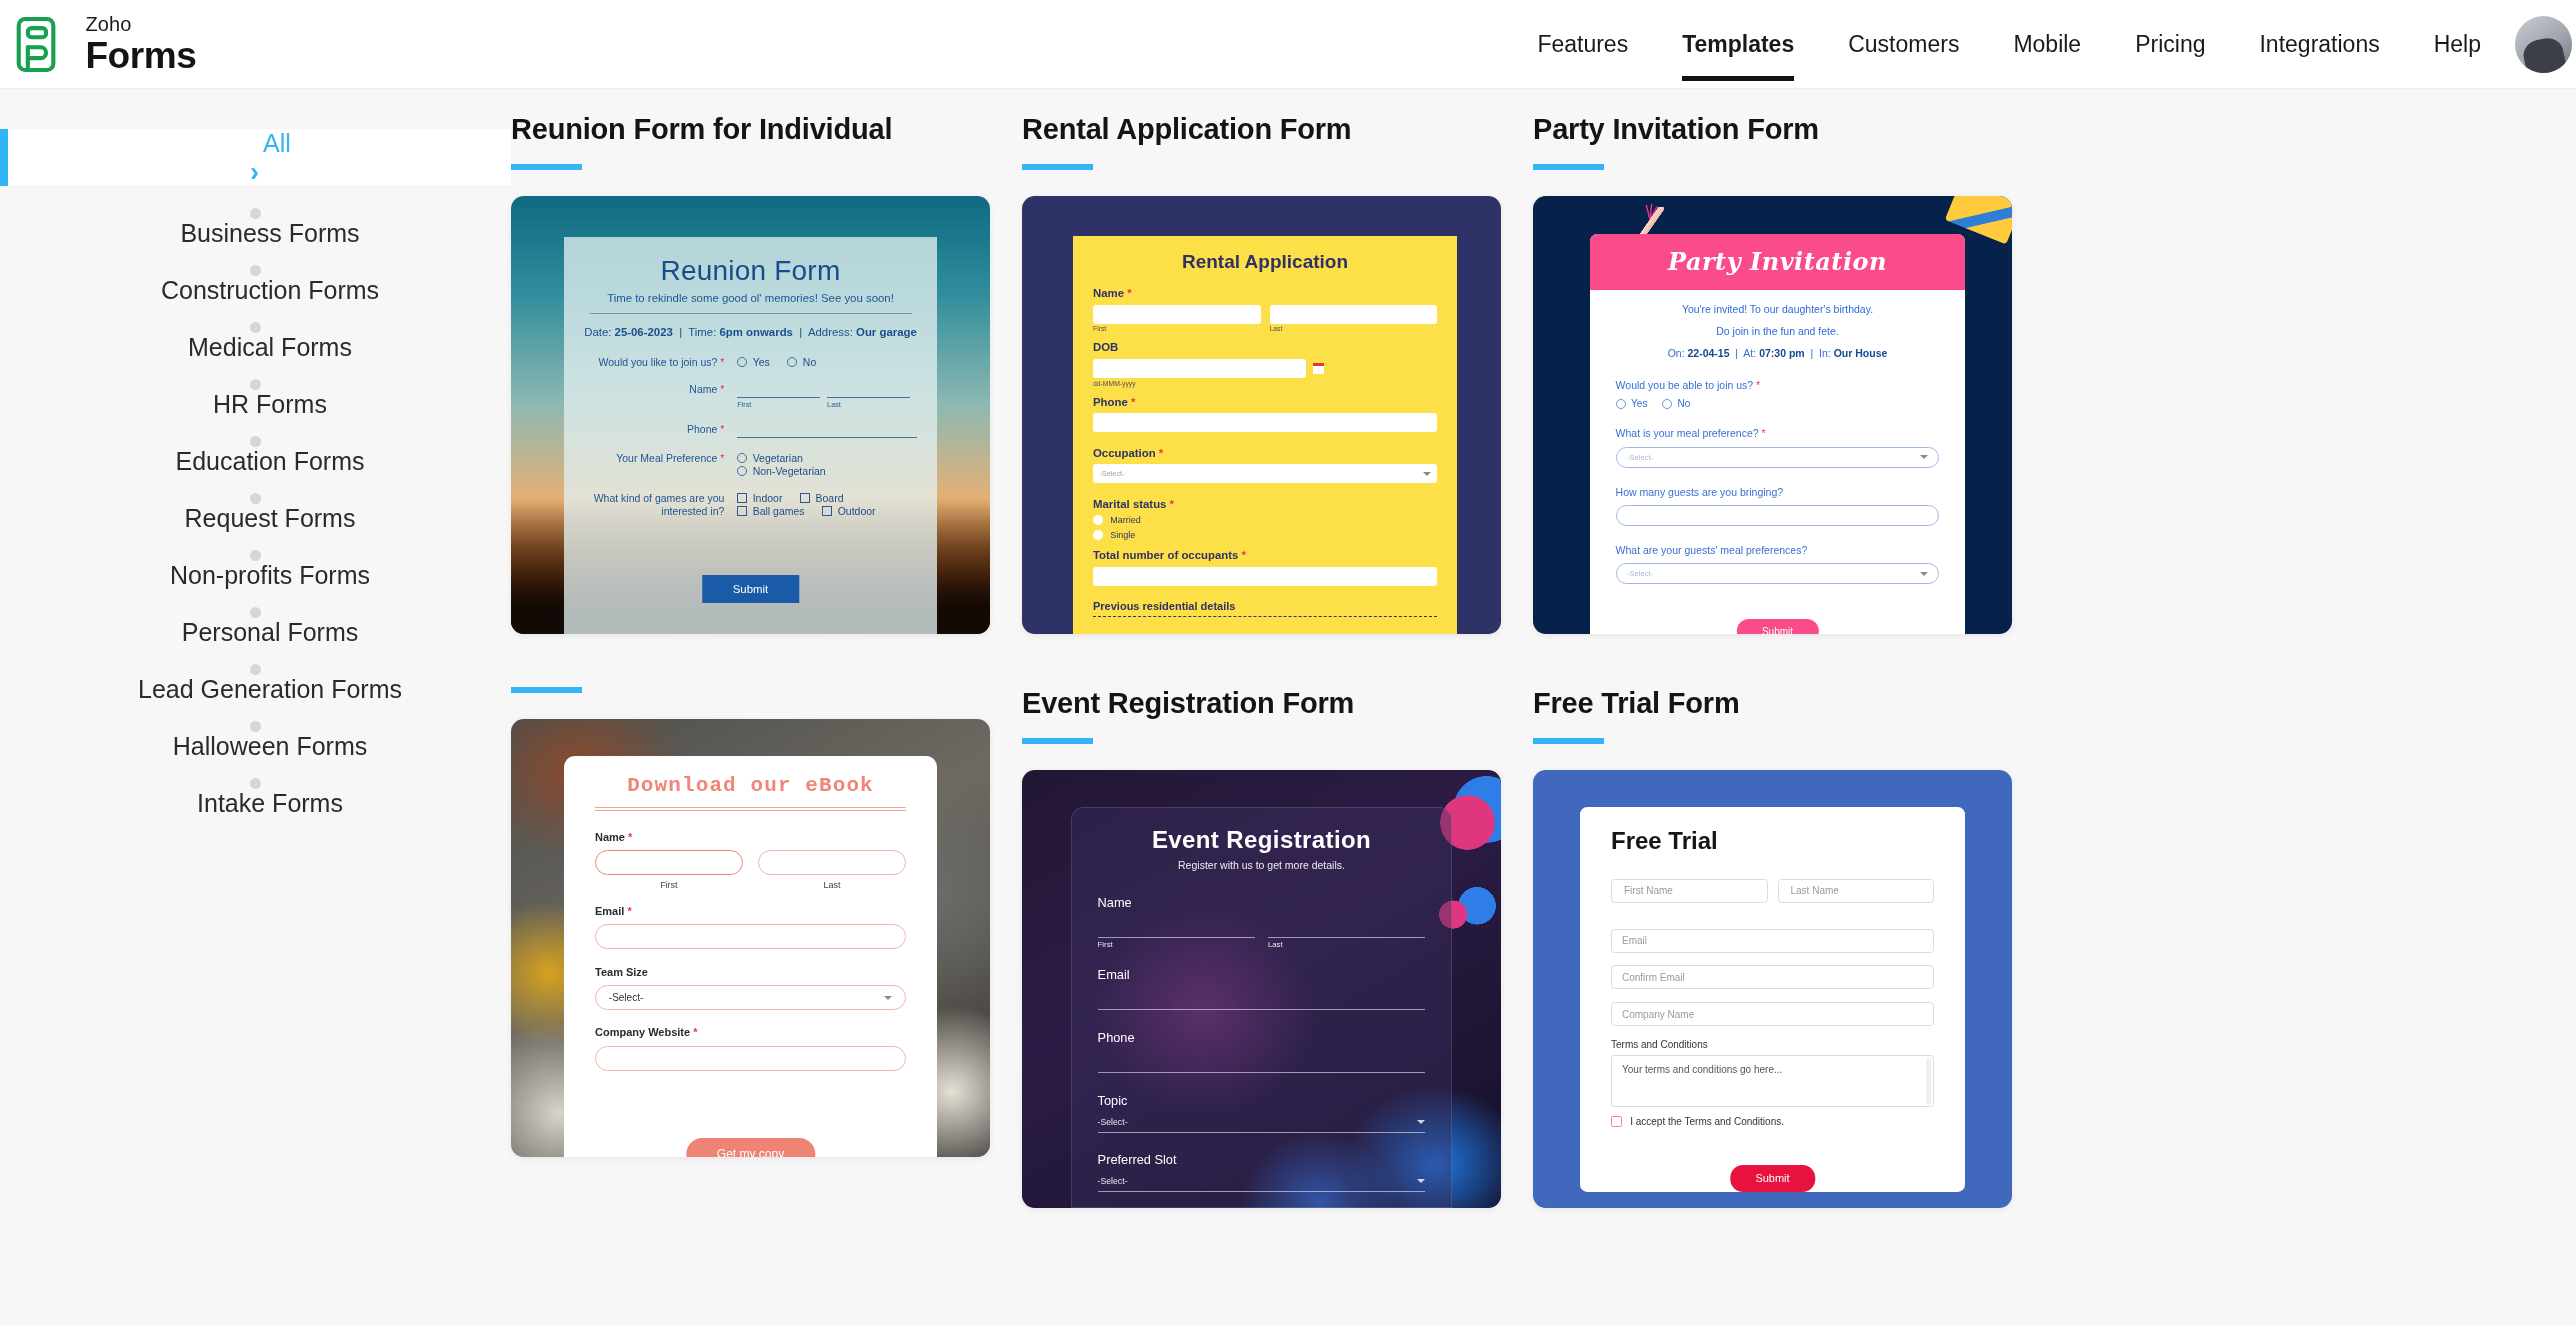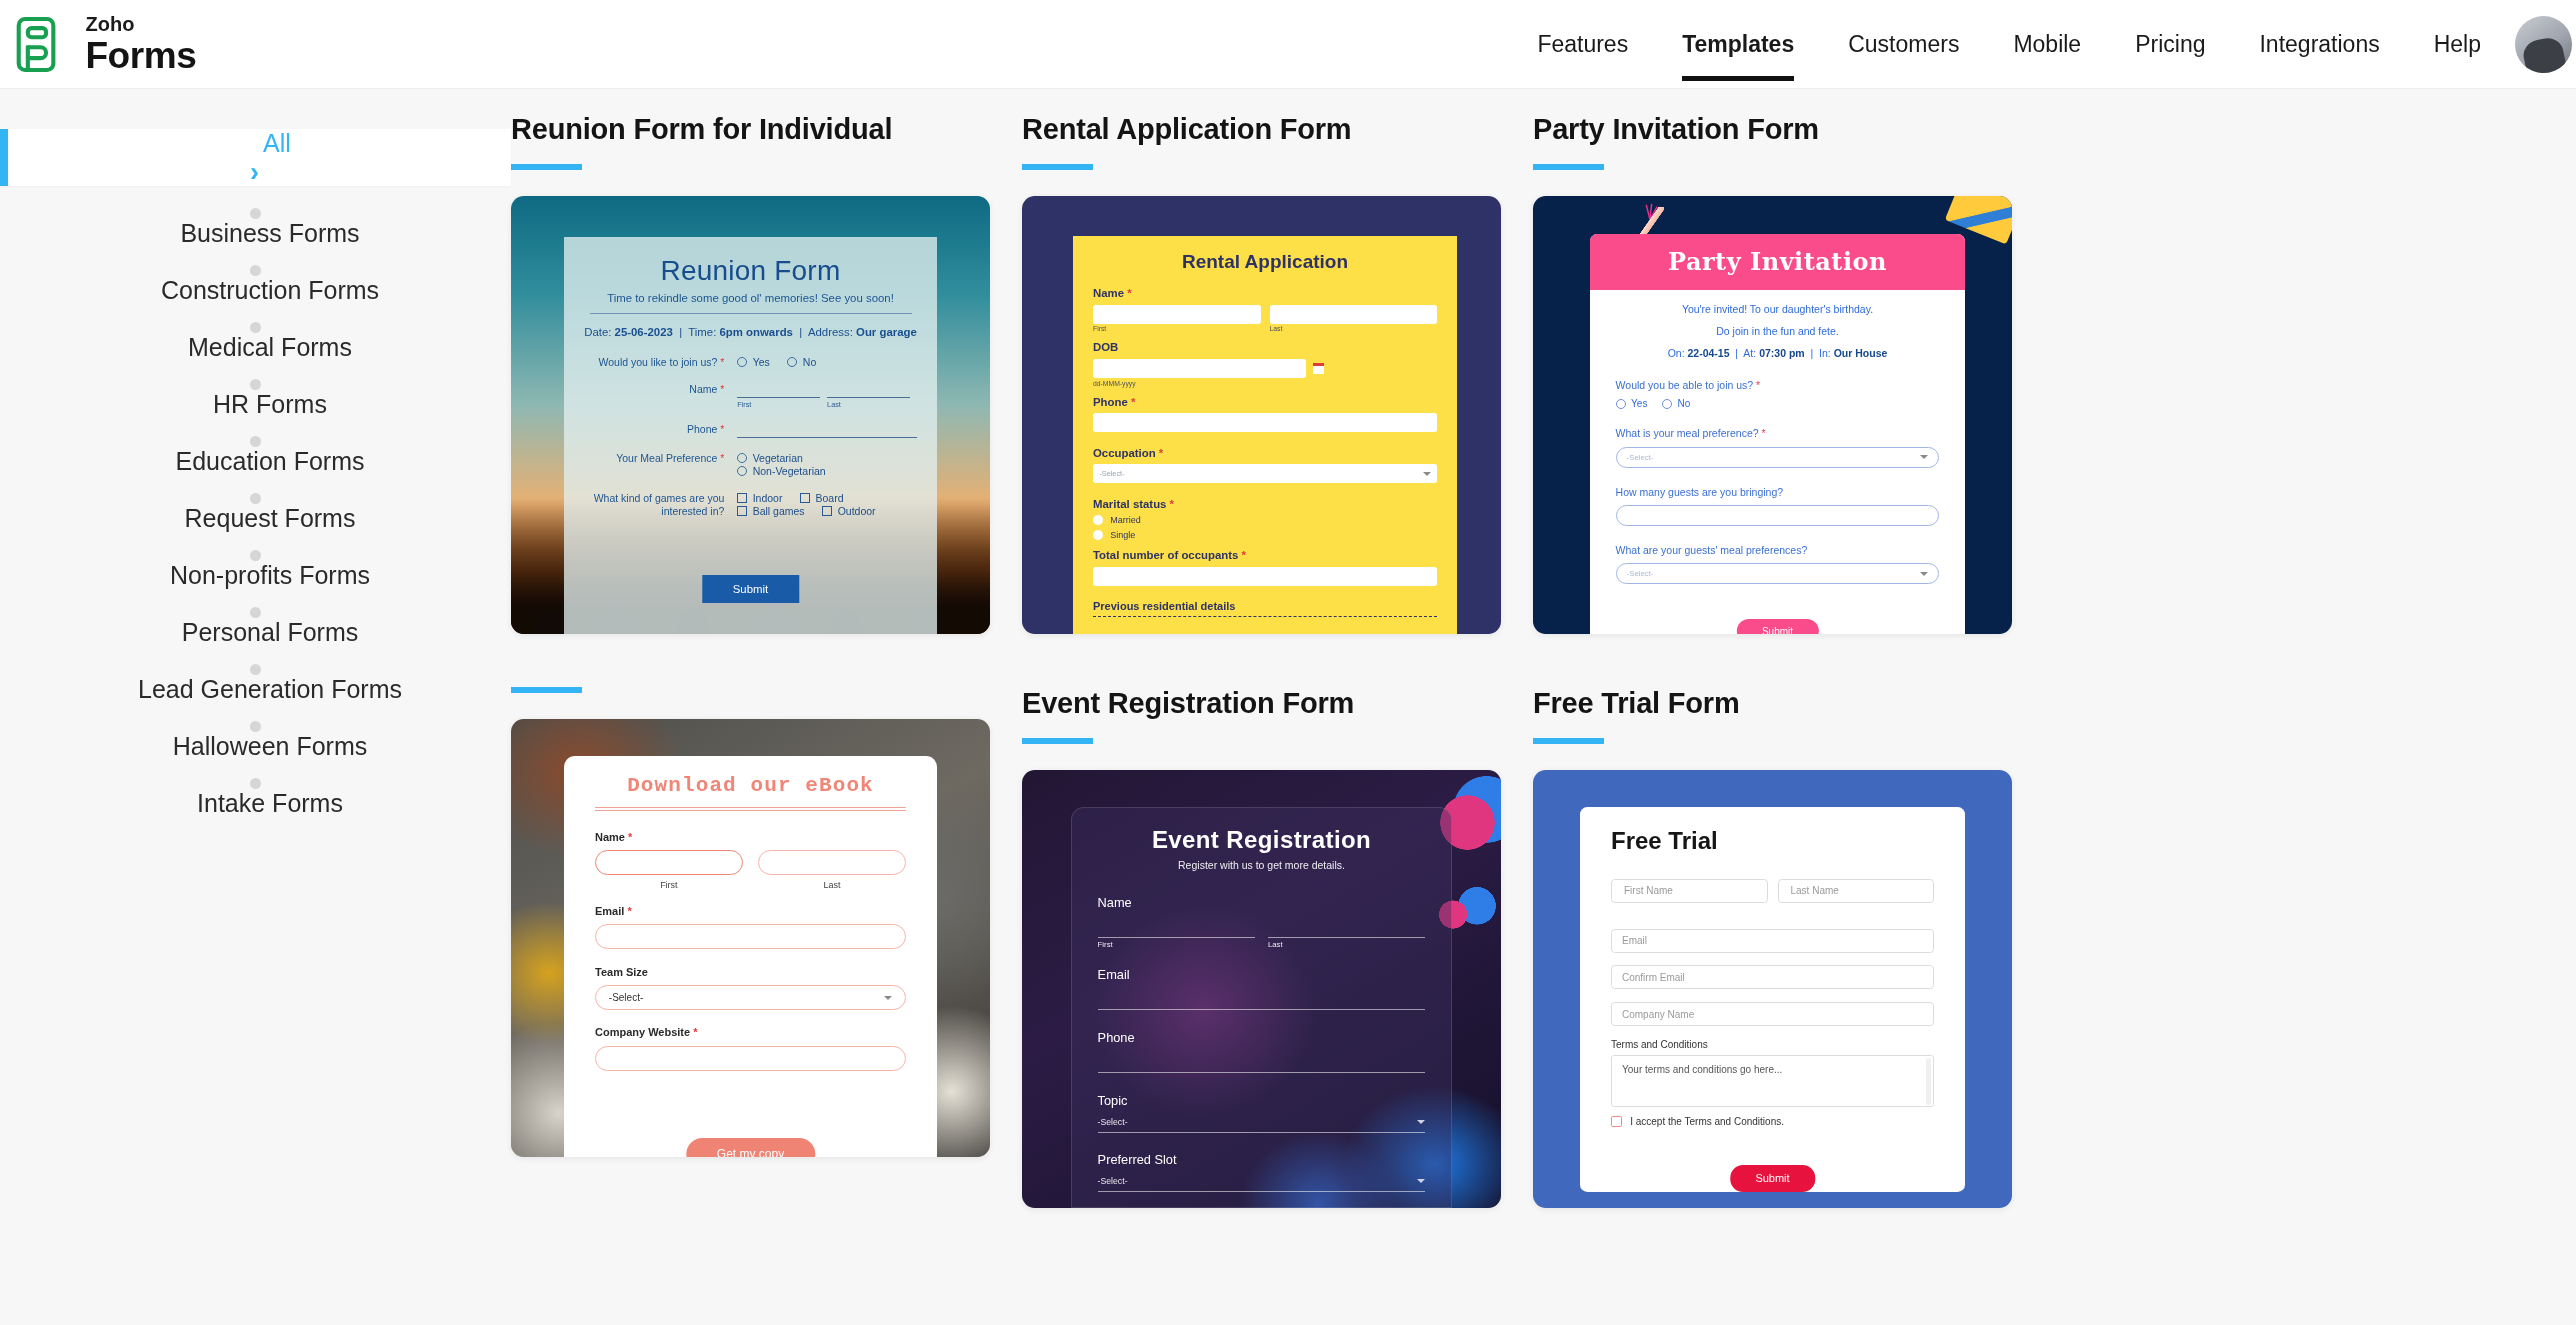--- a/index.html
+++ b/index.html
@@ -16,21 +16,21 @@
     background: #ffffff;
     border-bottom: 0.9px solid #eceff1;
     display: flex;
     align-items: center;
     padding: 0 0 0 16.4px;
     position: relative;
   }
   .brand { display: flex; align-items: center; gap: 18px; }
   .brand-mark { width: 51px; height: 57px; flex: 0 0 auto; }
   .brand-text { display: flex; flex-direction: column; line-height: 1; }
-  .brand-top { font-size: 20px; font-weight: 700; color: #1b1b1b; letter-spacing: 0.1px; }
+  .brand-top { font-size: 20px; font-weight: 400; color: #1b1b1b; letter-spacing: 0.1px; }
   .brand-bottom { font-size: 37px; font-weight: 700; color: #141414; letter-spacing: -0.4px; margin-top: 2.7px; }
 
   .nav { margin-left: auto; display: flex; align-items: center; height: 100%; }
   .nav-item {
     position: relative;
     height: 100%;
     display: flex;
     align-items: center;
     padding: 0 27px;
     font-size: 23px;
@@ -195,21 +195,21 @@
     position:absolute; right:-5.5px; top:-12.8px; width:66px; height:51px;
     background: linear-gradient(145deg,#ffcb3d 0 55%, #2f7fd6 56% 68%, #ffcb3d 69%);
     transform: rotate(22deg); border-radius:3.7px;
   }
   .party-panel {
     position:absolute; left:57px; right:47px; top:38px; bottom:0;
     background:#fff; border-radius:7.3px 7.3px 0 0; overflow:hidden;
   }
   .party-head {
     background:#fa4b8a; color:#fff; text-align:center;
-    font-family:"DejaVu Serif", serif; font-weight:700;
+    font-family:"DejaVu Serif", serif; font-style:italic; font-weight:700;
     font-size:24px; padding:12.8px 0 14.6px 0; letter-spacing:0.5px;
   }
   .party-body { padding:12.8px 25.6px 0 25.6px; color:#2f6bd8; }
   .pline { text-align:center; font-size:10.5px; margin-bottom:10px; color:#2f6bd8; }
   .pmeta { text-align:center; font-size:10.5px; margin:3.7px 0 20px 0; color:#2f6bd8; }
   .pmeta b { color:#14488f; }
   .plbl { font-size:10.5px; color:#3a6fd0; margin-bottom:7.3px; }
   .plbl .req { color:#e8405a; }
   .pradios { display:flex; gap:14.6px; margin-bottom:18px; }
   .pradio { display:inline-flex; align-items:center; gap:5.5px; font-size:10px; }

